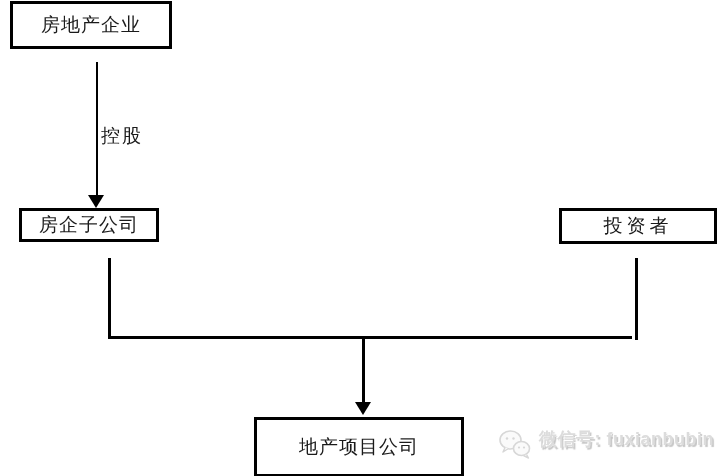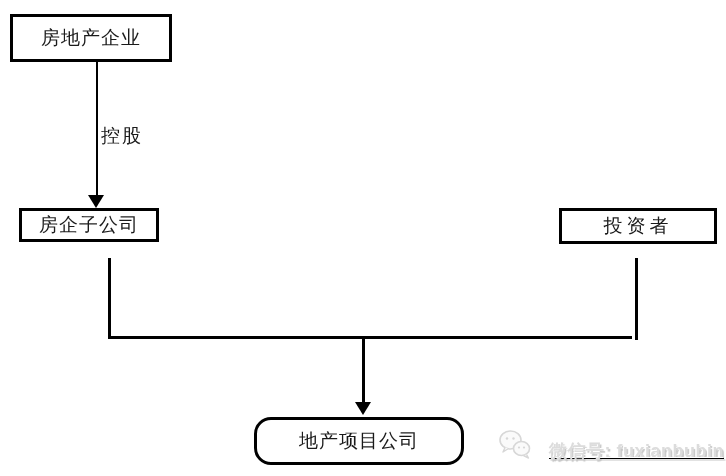--- a/index.html
+++ b/index.html
@@ -20,24 +20,24 @@
     border: 3px solid #000000;
     background: #ffffff;
     display: flex;
     align-items: center;
     justify-content: center;
     font-size: 19px;
     color: #1a1a1a;
     letter-spacing: 1px;
     box-sizing: border-box;
   }
-  .box-a { left: 10px;  top: 14px;  width: 162px; height: 48px; }
+  .box-a { left: 10px;  top: 1px;  width: 162px; height: 48px; }
   .box-b { left: 19px;  top: 208px; width: 140px; height: 34px; justify-content: center; }
   .box-c { left: 559px; top: 208px; width: 158px; height: 36px; letter-spacing: 4px; }
-  .box-d { left: 254px; top: 417px; width: 210px; height: 48px; border-radius: 17px; }
+  .box-d { left: 254px; top: 417px; width: 210px; height: 60px; }
 
   .vline, .hline {
     position: absolute;
     background: #000000;
   }
   .edge1-line  { left: 95.5px; top: 62px;  width: 2.5px; height: 133px; }
   .edgeb-line  { left: 108px;  top: 258px; width: 2.5px; height: 80px;  }
   .edgec-line  { left: 635px;  top: 258px; width: 2.5px; height: 82px;  }
   .edge2-line  { left: 362px;  top: 337px; width: 2.5px; height: 66px;  }
   .hline-main  { left: 108px;  top: 336px; width: 524px; height: 2.5px; }
@@ -60,23 +60,22 @@
     white-space: nowrap;
   }
   .label-holding { left: 101px; top: 123px; letter-spacing: 2px; }
   .label-capital { left: 536px; top: 306px; letter-spacing: 4px; }
 
   .watermark {
     position: absolute;
     left: 497px;
     top: 427px;
     display: flex;
-    align-items: flex-end;
-    gap: 16px;
-    text-decoration: underline;
+    align-items: flex-start;
+    gap: 6px;
   }
   .watermark-text {
     font-family: "Liberation Sans", "DejaVu Sans", sans-serif;
     font-size: 18px;
     font-weight: bold;
     letter-spacing: 0.5px;
     color: #dcdcdc;
     text-shadow: -1px -1px 0 #ffffff, 1.5px 1.5px 1px #c6c6c6;
     white-space: nowrap;
   }

